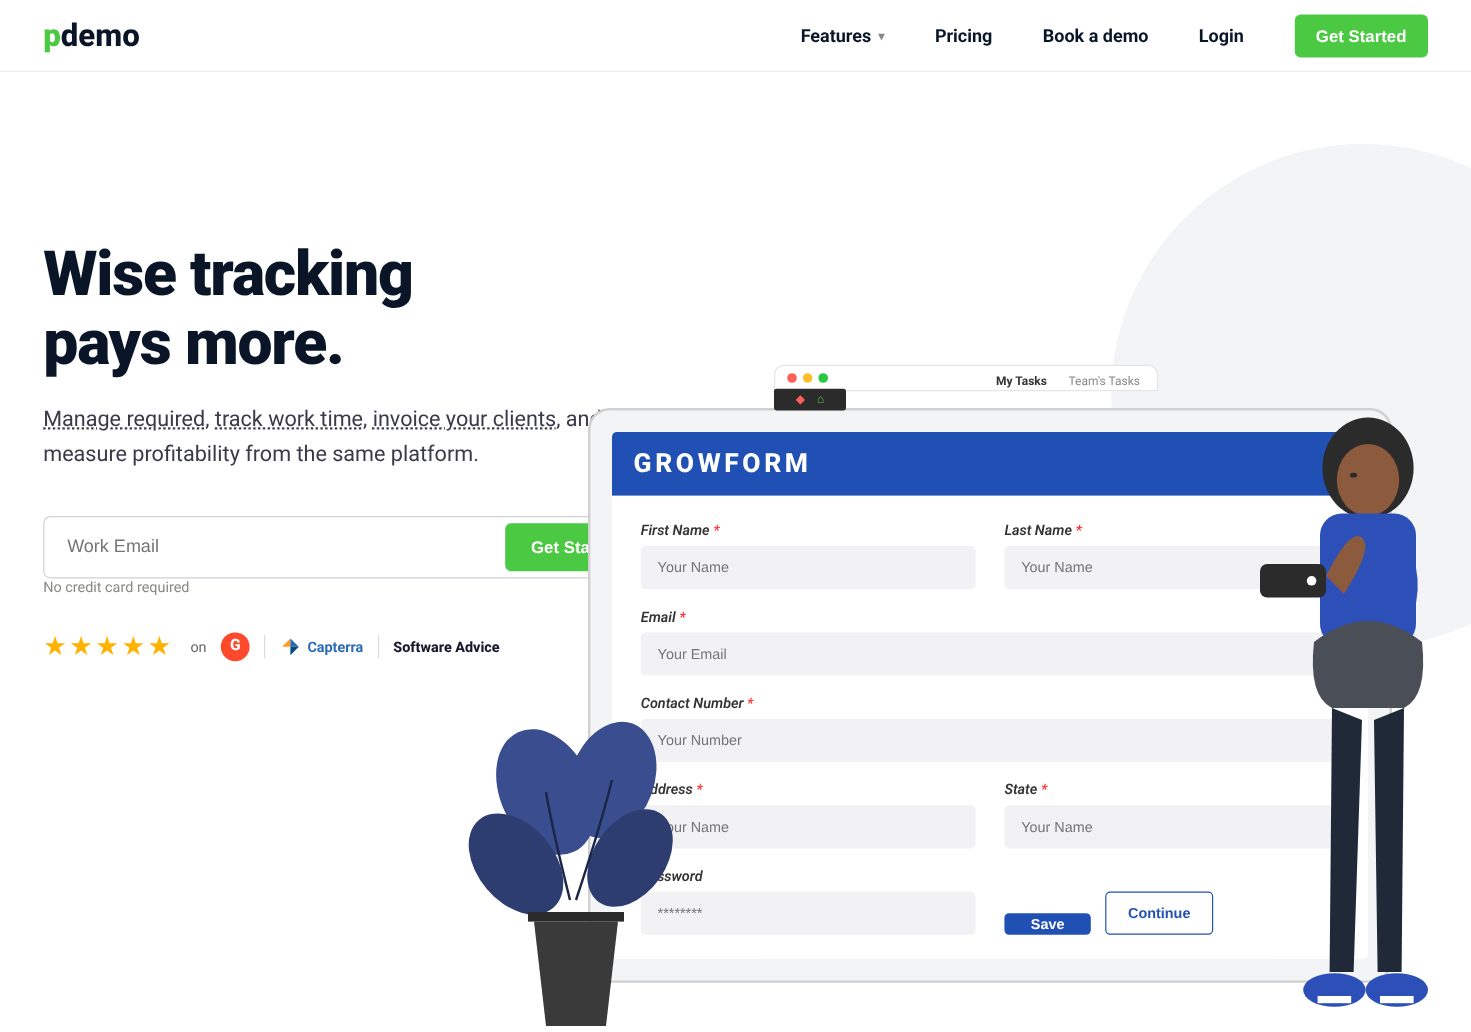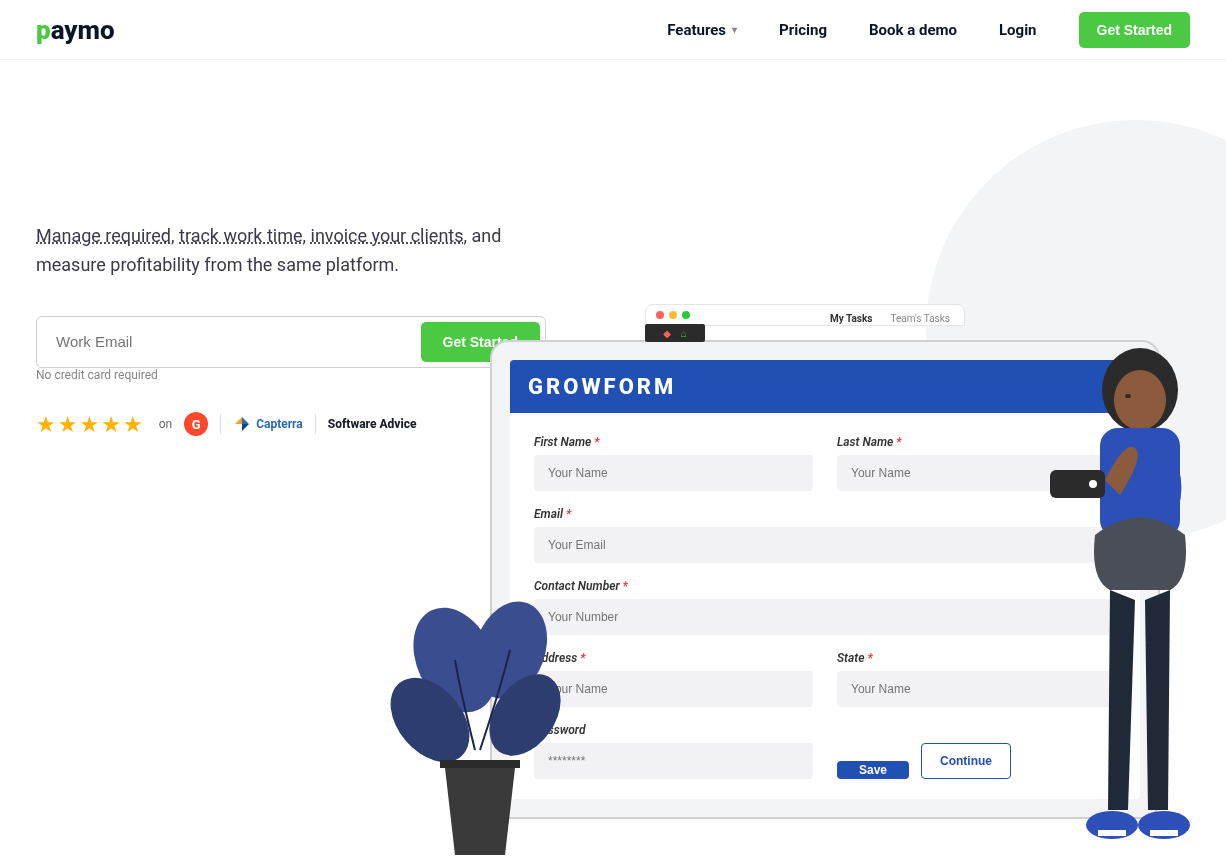--- a/index.html
+++ b/index.html
@@ -68,38 +68,42 @@
 
 
 .person { position: absolute; left: 1050px; top: 340px; width: 180px; height: 520px; z-index: 10; }
 </style>
 </head>
 <body>
 
 <header class="header">
   <div class="logo">
     <span class="logo-p">p</span>
-      <span>aymo</span>
+      <span>demo</span>
   </div>
   <nav class="nav">
     <div class="nav-item">
       <span>Features</span>
       <span class="chevron">▾</span>
     </div>
     <div class="nav-item">Pricing</div>
     <div class="nav-item">Book a demo</div>
     <div class="nav-item">Login</div>
     <button class="btn-get-started">Get Started</button>
   </nav>
 </header>
 
 <div class="floating-circle"></div>
 
 <section class="hero">
   <div class="hero-left">
+    <h1 class="hero-title">
+      <span>Wise tracking</span><br>
+      <span>pays more.</span>
+    </h1>
     <p class="hero-sub">
       <a>Manage required</a><span>, </span><a>track work time</a><span>, </span><a>invoice your clients</a><span>, and measure profitability from the same platform.</span>
     </p>
 
     <div class="email-box">
       <input class="email-input" placeholder="Work Email" style="">
       <button class="email-btn">Get Started</button>
     </div>
     <p class="no-cc">No credit card required</p>
 

